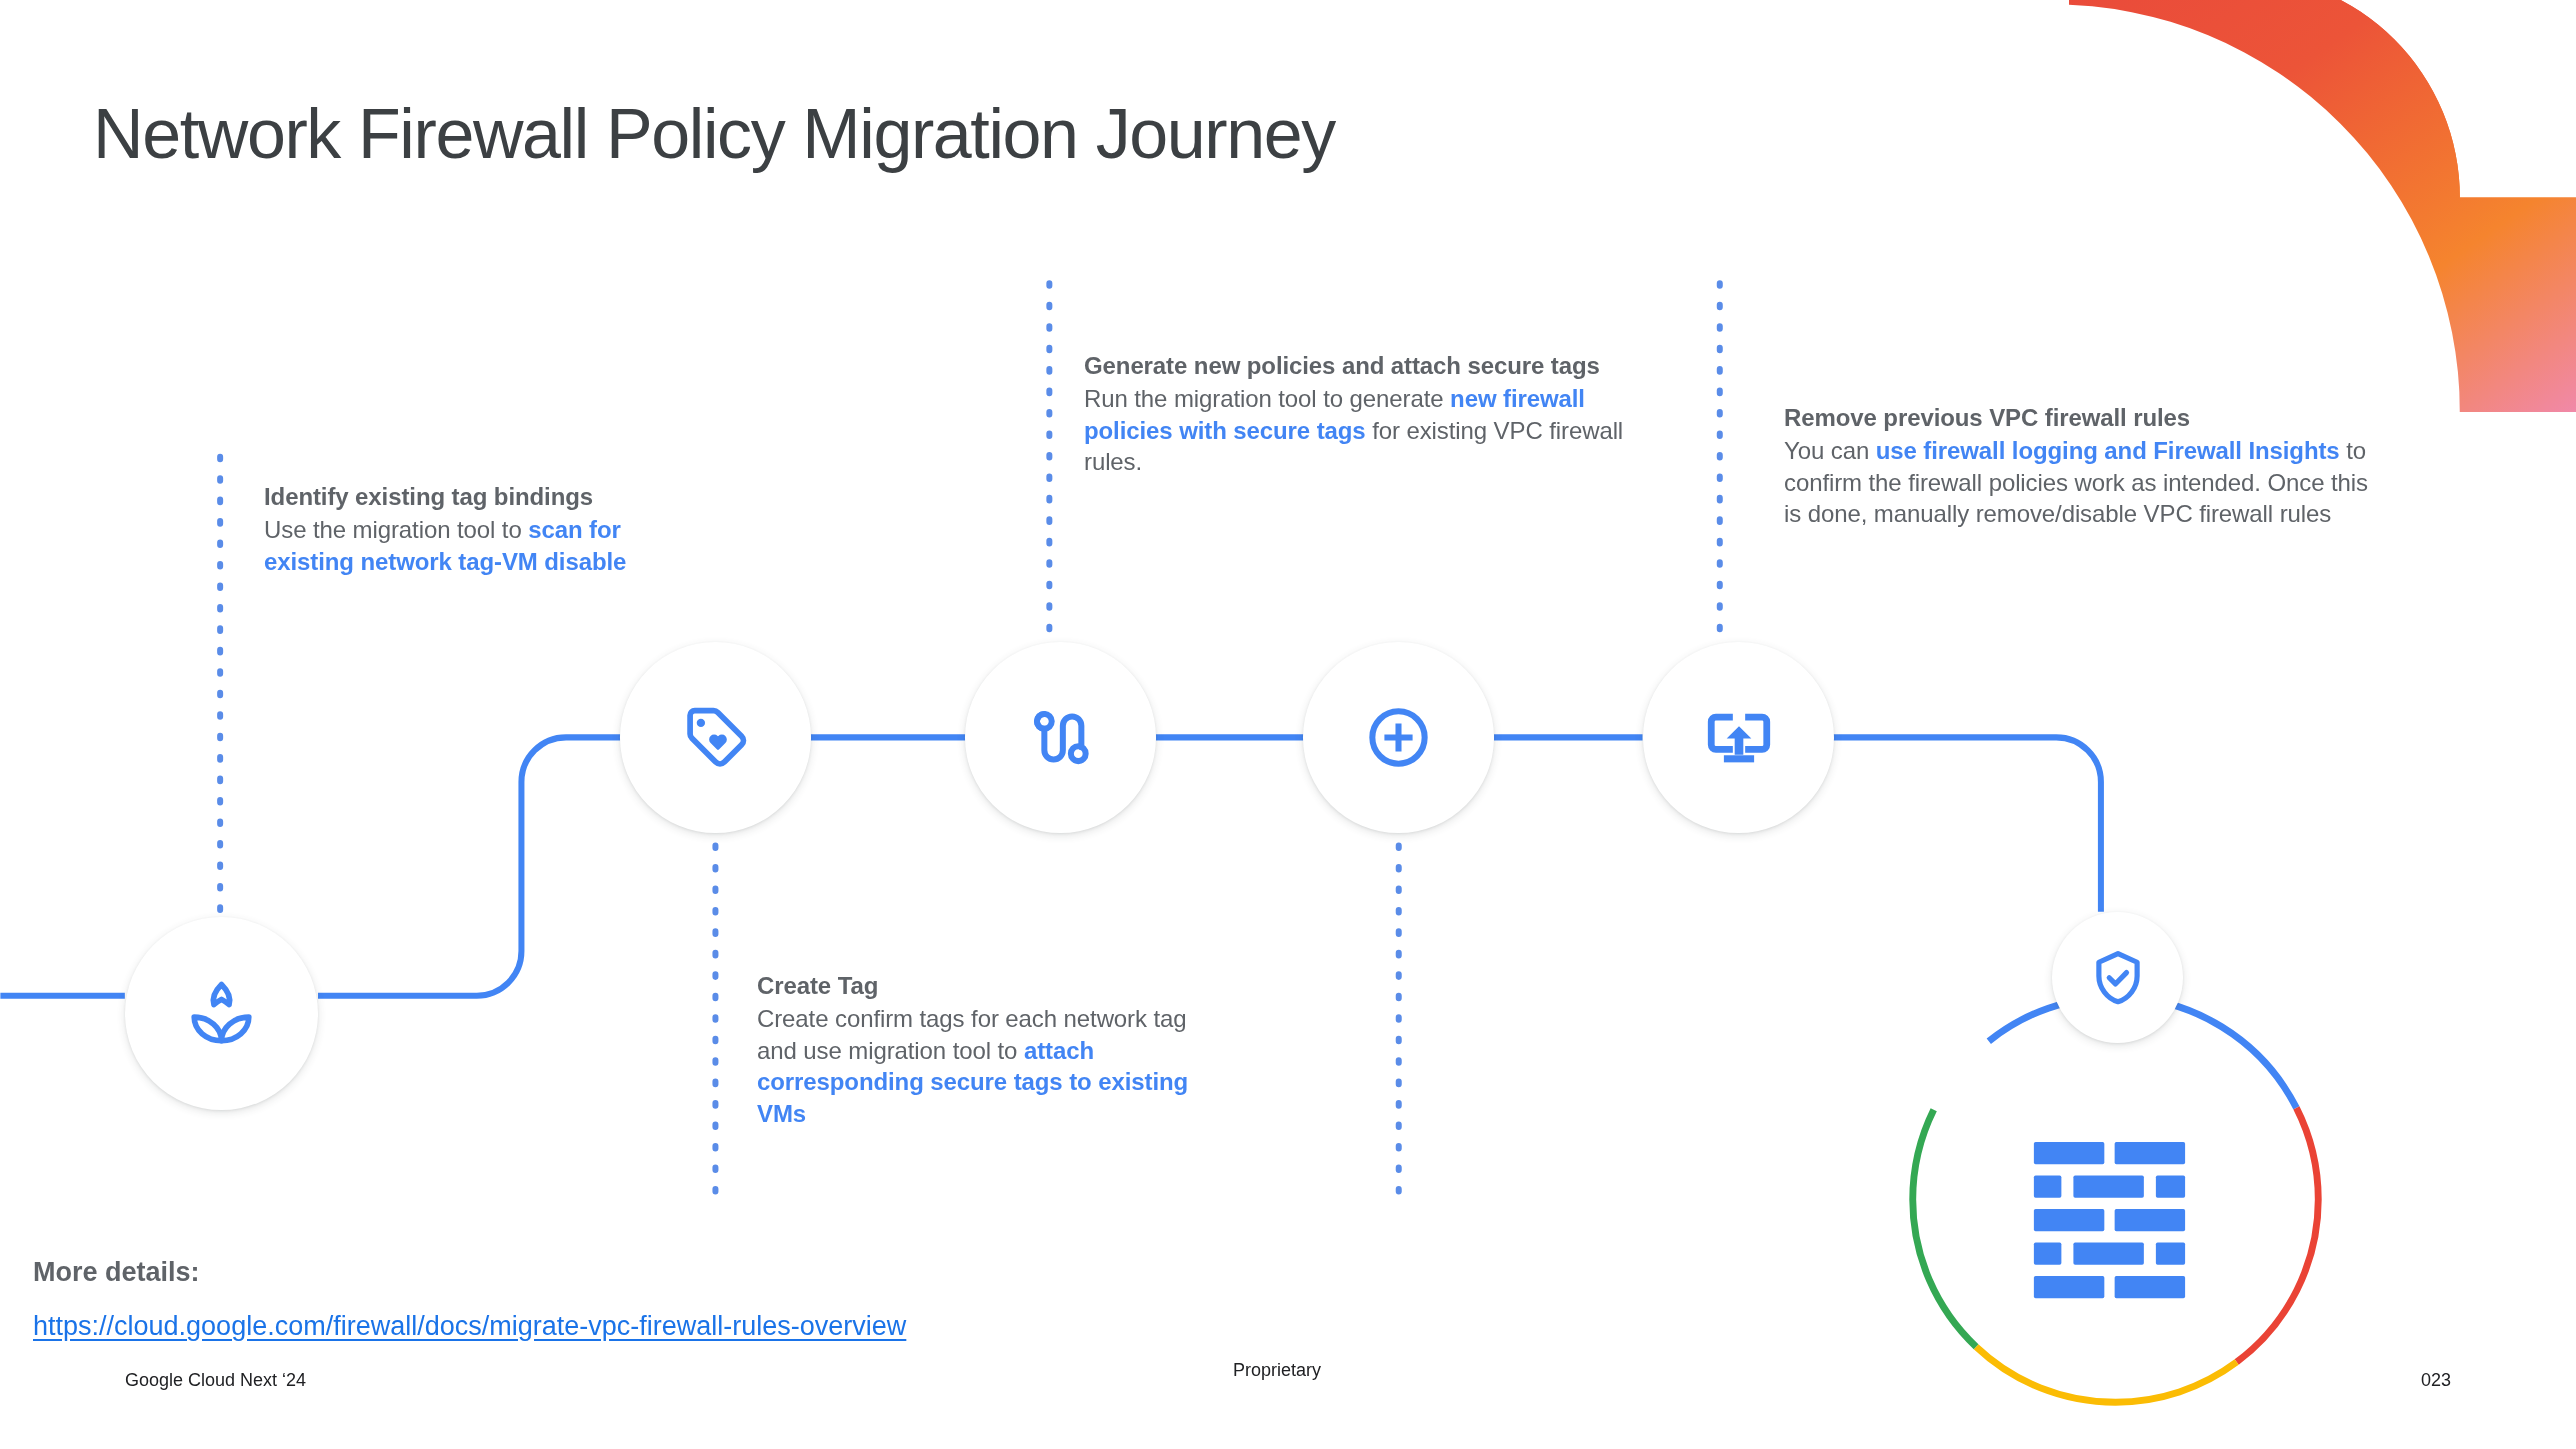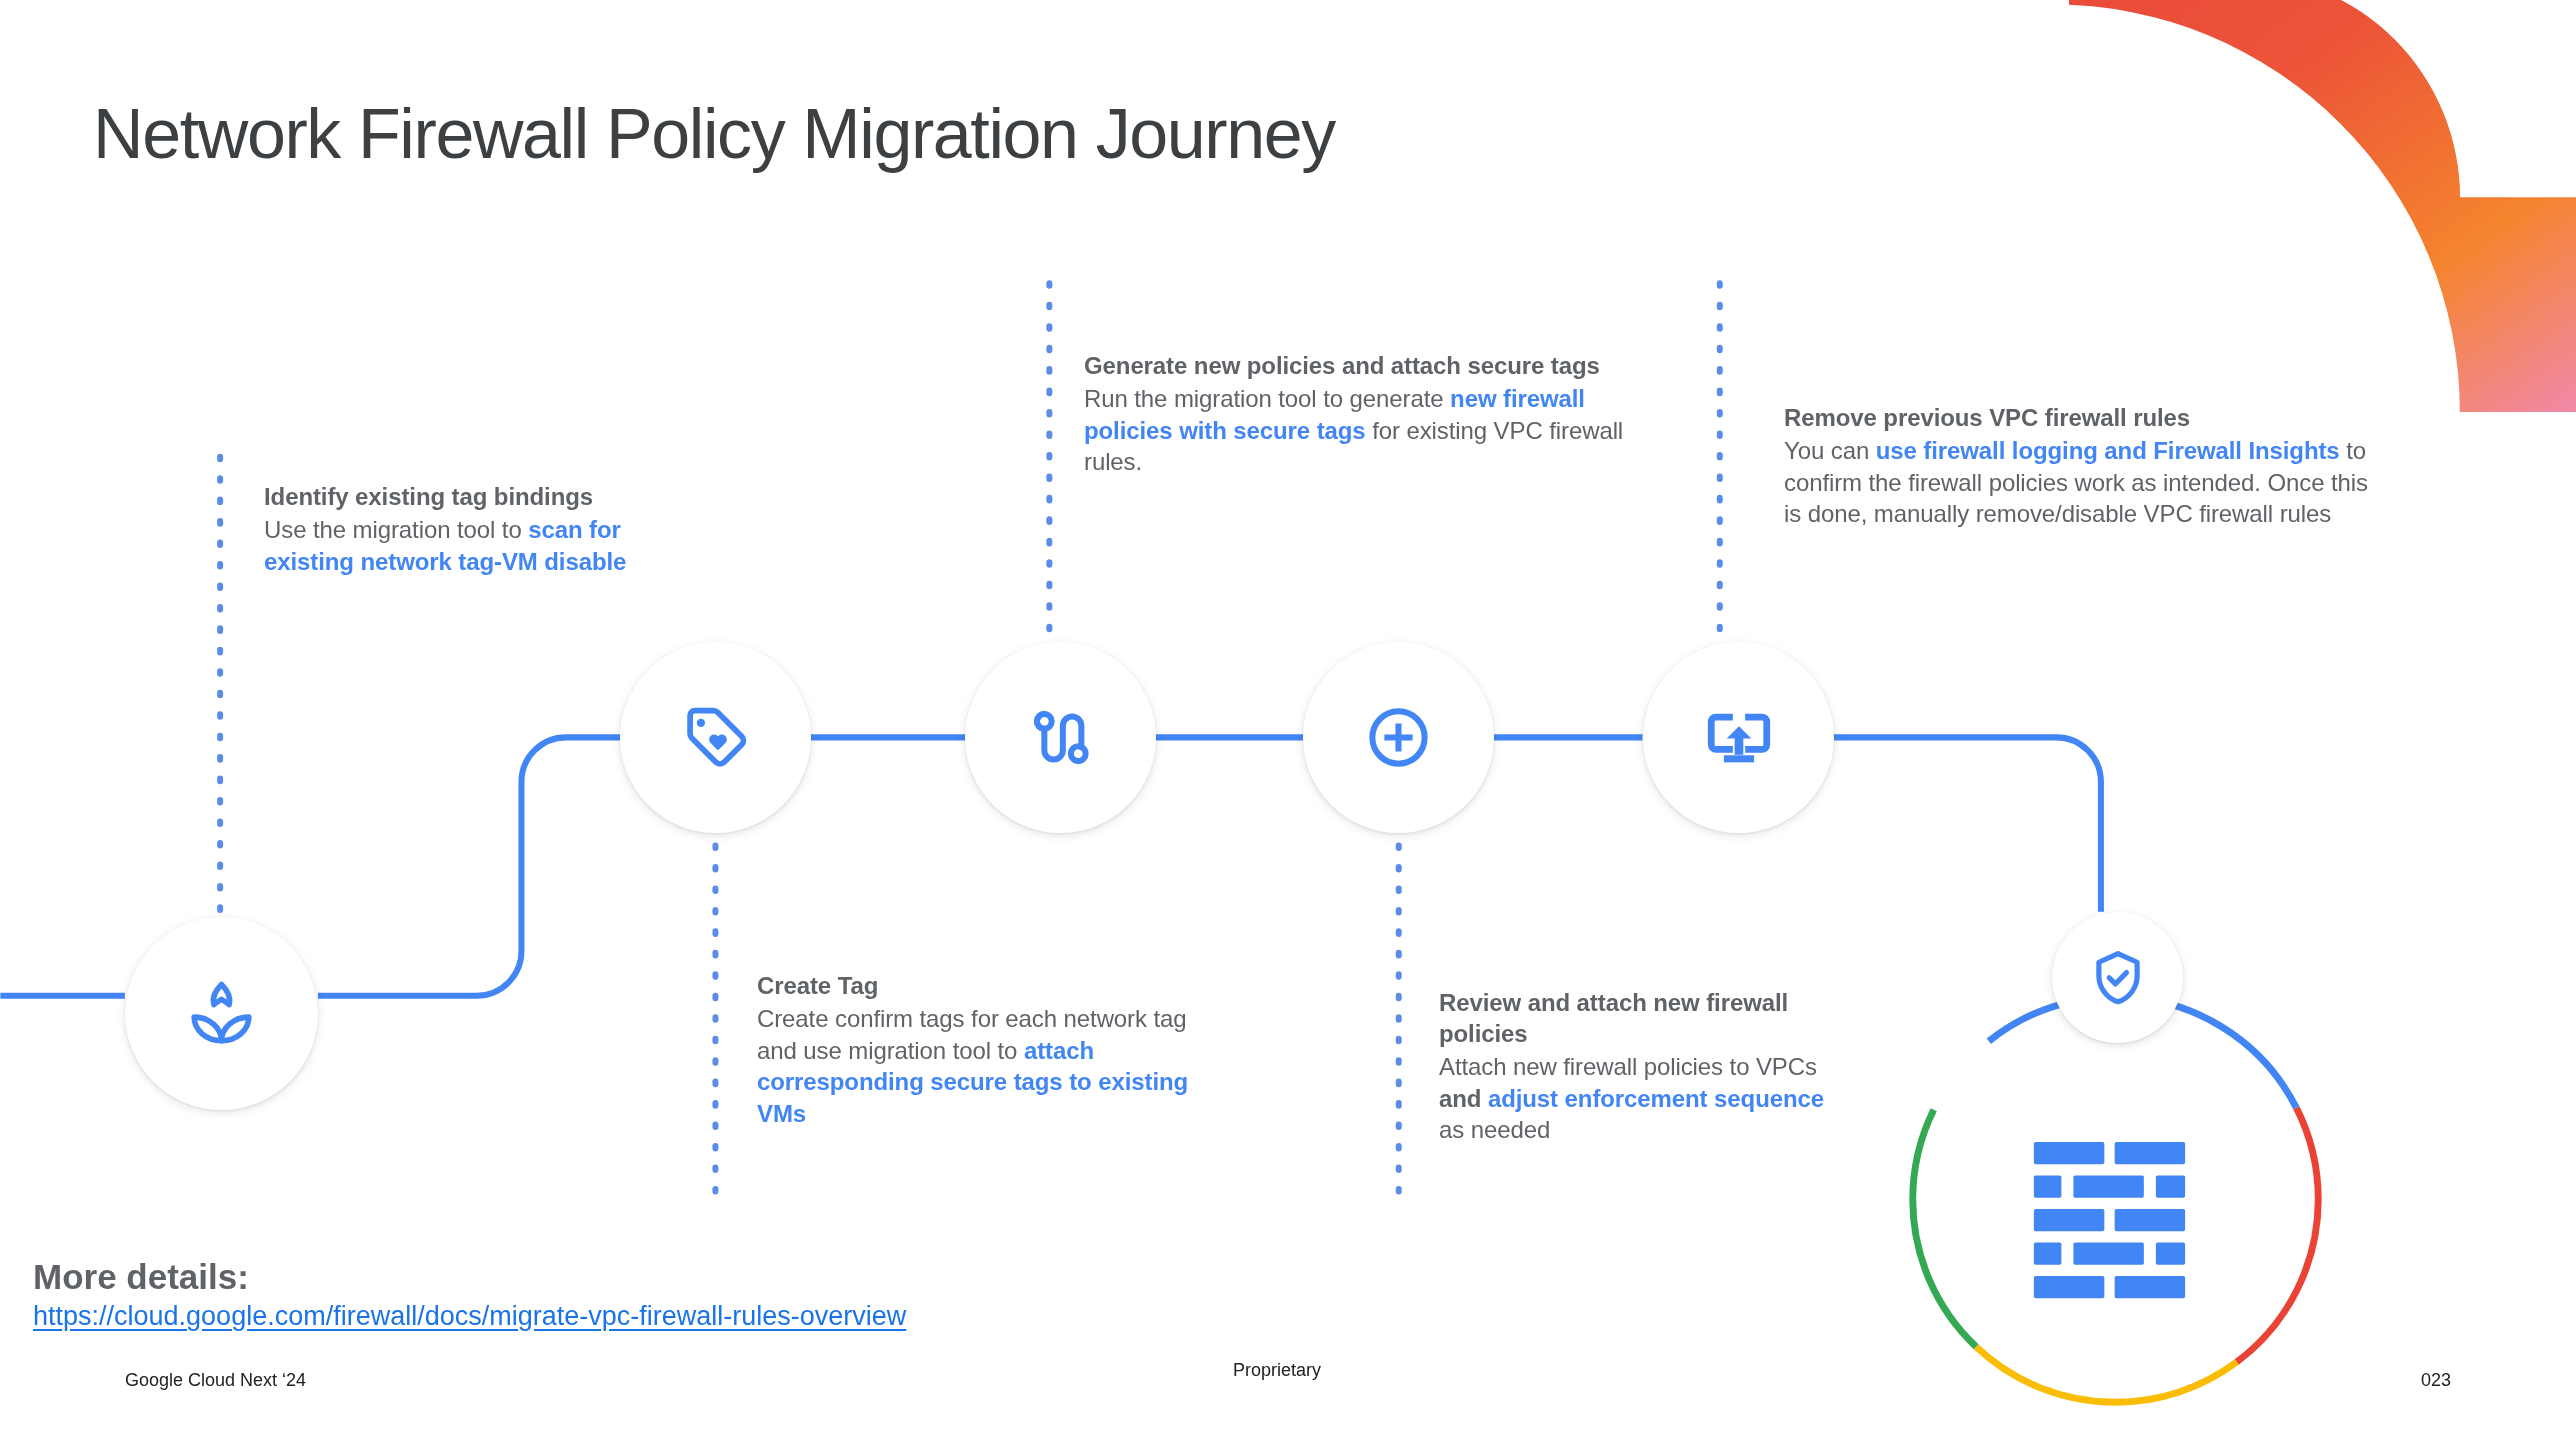--- a/index.html
+++ b/index.html
@@ -89,21 +89,21 @@
   .block-generate{left:1084px;top:350px;width:567px;}
   .block-remove{left:1784px;top:402px;width:601px;}
   .block-createtag{left:757px;top:970px;width:447px;}
   .block-review{left:1439px;top:987px;width:395px;}
 
   
   .more-details{
     position:absolute;left:33px;top:1257px;
   }
   .more-details .md-label{
-    font-size:35px;font-weight:700;color:#5f6368;margin-bottom:4px;
+    font-size:27px;font-weight:700;color:#5f6368;margin-bottom:23px;
   }
   .more-details .md-link{
     font-size:27px;font-weight:400;color:#1a73e8;
     text-decoration:underline;
     text-underline-offset:4.3px;
     display:inline-block;
     cursor:pointer;
   }
 
   
@@ -251,24 +251,20 @@
   <div class="block block-remove">
     <p class="head">Remove previous VPC firewall rules</p>
     <p class="body"><span>You can </span><span class="hl">use firewall logging and Firewall Insights</span><span> to confirm the firewall policies work as intended. Once this is done, manually remove/disable VPC firewall rules</span></p>
   </div>
 
   <div class="block block-createtag">
     <p class="head">Create Tag</p>
     <p class="body"><span>Create confirm tags for each network tag and use migration tool to </span><span class="hl">attach corresponding secure tags to existing VMs</span></p>
   </div>
 
-  <div class="block block-review">
-    <p class="head">Review and attach new firewall policies</p>
-    <p class="body"><span>Attach new firewall policies to VPCs </span><b>and </b><span class="hl">adjust enforcement sequence</span><span> as needed</span></p>
-  </div>
 
   <div class="more-details">
     <div class="md-label">More details:</div>
     <span class="md-link">https://cloud.google.com/firewall/docs/migrate-vpc-firewall-rules-overview</span>
   </div>
 
   <div class="footer-left">Google Cloud Next ‘24</div>
   <div class="footer-center">Proprietary</div>
   <div class="footer-right">023</div>
 

